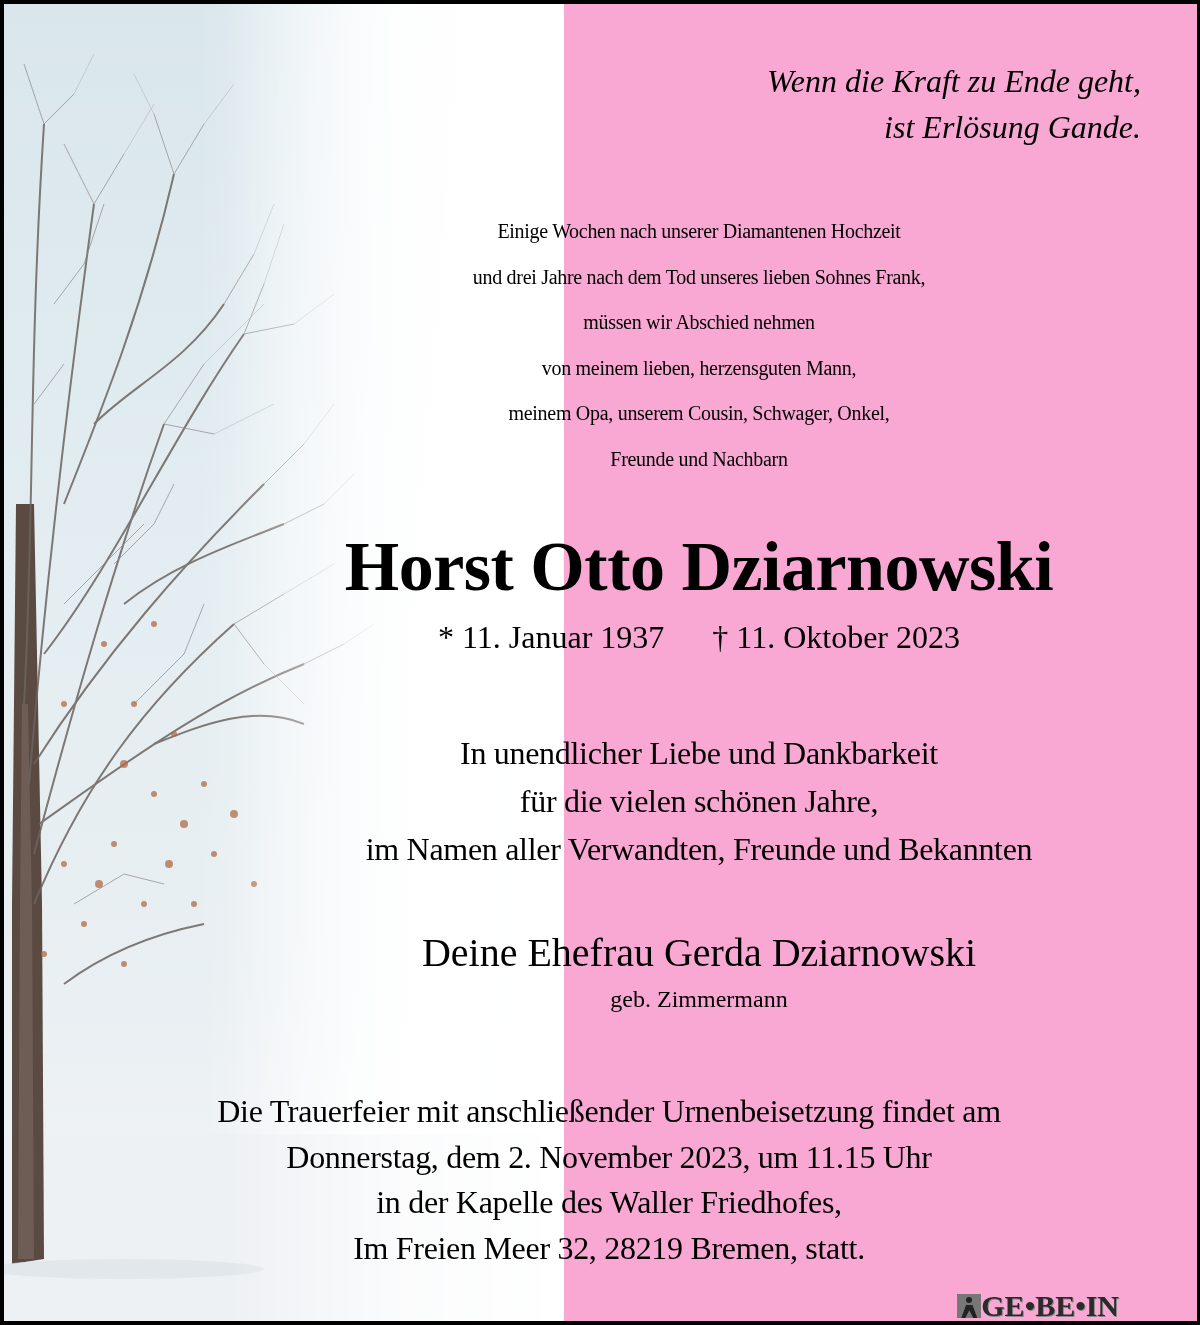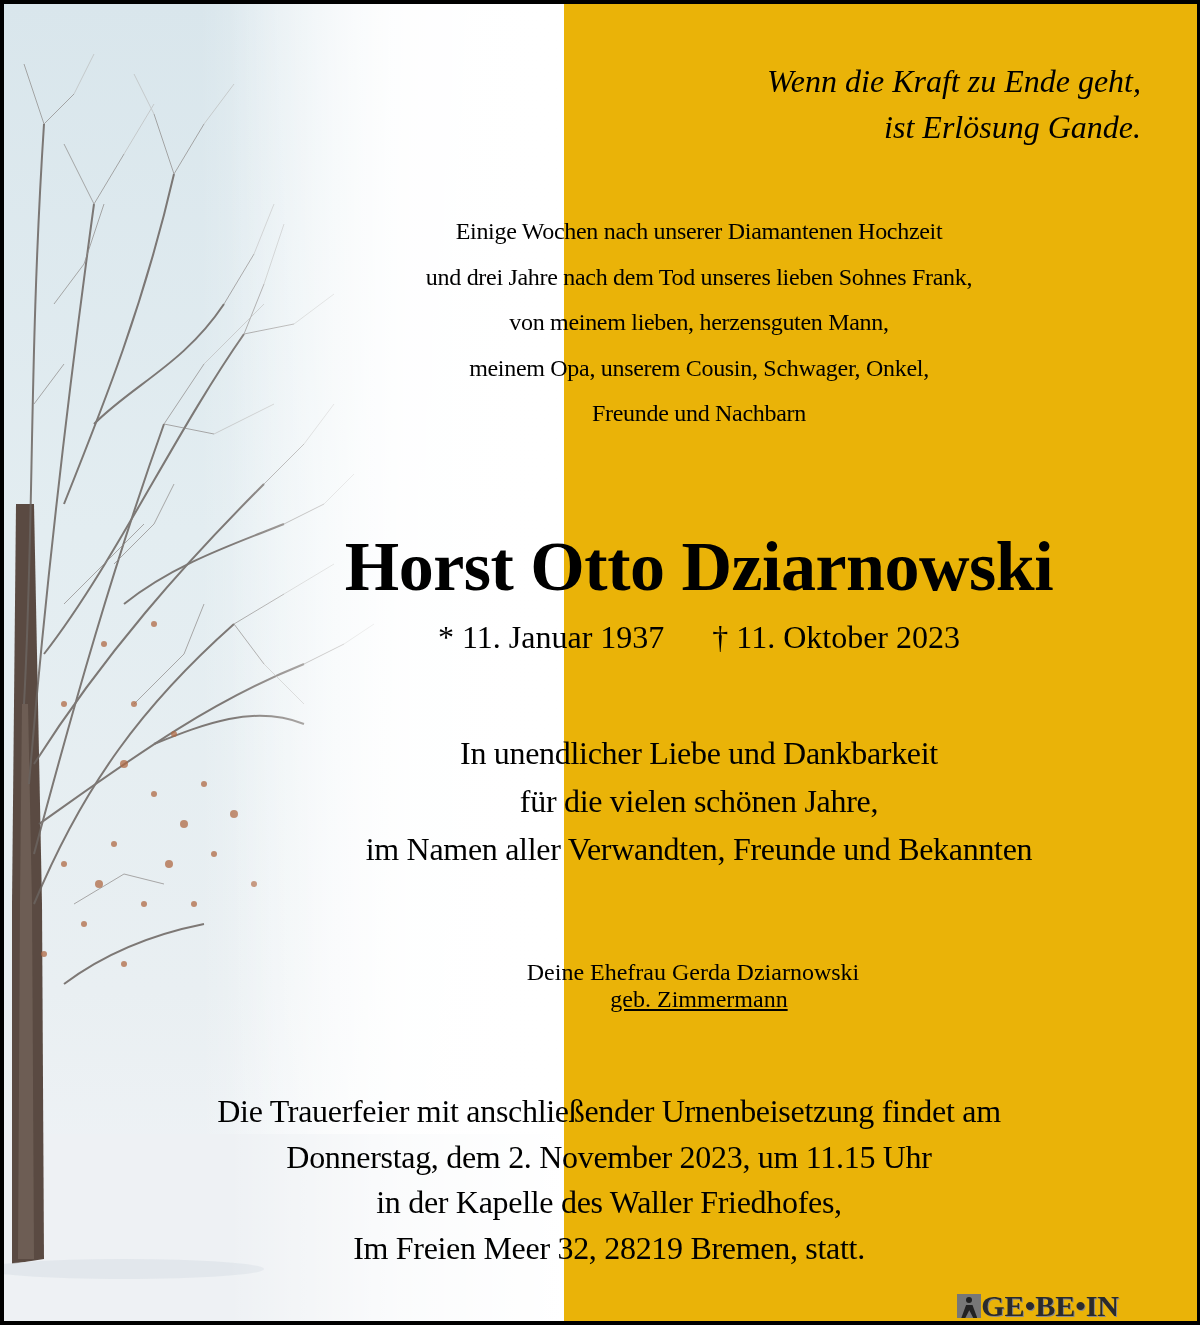--- a/index.html
+++ b/index.html
@@ -1,46 +1,46 @@
 <!DOCTYPE html>
 <html><head>
   <meta charset="utf-8">
   <style>
     html, body { margin: 0; padding: 0; background: #ffffff; }
     body { width: 1200px; height: 1325px; position: relative; overflow: hidden; }
     .ad {
       position: absolute; left: 0; top: 0; width: 1200px; height: 1325px;
       box-sizing: border-box; border: 4px solid #000; border-right-width: 3px;
-      background: #eab308; overflow: hidden;
+      background: #f9a8d4; overflow: hidden;
       font-family: "Liberation Serif", "DejaVu Serif", serif; color: #000;
     }
     .photo {
       position: absolute; left: 0; top: 0; width: 560px; height: 100%;
       background:
         linear-gradient(to right, rgba(255,255,255,0) 0%, rgba(255,255,255,0) 35%, rgba(255,255,255,0.85) 72%, #fff 100%),
         linear-gradient(to bottom, #d9e6ec 0%, #e3edf1 40%, #e9eff2 75%, #eef2f5 88%, #f3f5f7 100%);
     }
     .photo svg { position: absolute; left: 0; top: 0; }
     .fade {
       position: absolute; left: 0; top: 0; width: 560px; height: 100%;
       background: linear-gradient(to right, rgba(255,255,255,0) 0%, rgba(255,255,255,0) 40%, rgba(255,255,255,0.75) 70%, #fff 100%);
     }
     .text { position: absolute; left: 0; top: 0; width: 100%; height: 100%; }
     .motto {
       position: absolute; right: 56px; top: 54px; text-align: right;
       font-style: italic; font-size: 32px; line-height: 46px;
     }
     .block { position: absolute; text-align: center; }
-    .intro { left: 250px; width: 890px; top: 205px; font-size: 24px; line-height: 45.5px; letter-spacing: -0.3px; }
+    .intro { left: 250px; width: 890px; top: 205px; font-size: 20px; line-height: 45.5px; letter-spacing: -0.3px; }
     .name { left: 250px; width: 890px; top: 520px; font-size: 70px; line-height: 86px; letter-spacing: -0.5px; font-weight: bold; }
     .dates { left: 250px; width: 890px; top: 610px; font-size: 32px; line-height: 46px; }
     .dates .sep { display: inline-block; width: 48px; }
     .thanks { left: 250px; width: 890px; top: 725px; font-size: 32px; line-height: 48px; letter-spacing: -0.3px; }
-    .spouse { left: 244px; width: 890px; top: 925px; font-size: 24px; line-height: 48px; margin-top: 19px; }
-    .maiden { left: 250px; width: 890px; top: 978px; font-size: 24px; line-height: 34px; text-decoration: underline; }
+    .spouse { left: 250px; width: 890px; top: 925px; font-size: 40px; line-height: 48px; }
+    .maiden { left: 250px; width: 890px; top: 978px; font-size: 24px; line-height: 34px; }
     .ceremony { left: 70px; width: 1070px; top: 1085px; font-size: 32px; line-height: 45.5px; letter-spacing: -0.3px; font-family: Liberation Serif, serif; }
     .logo {
       position: absolute; right: 78px; bottom: 0px; height: 34px;
       display: flex; align-items: flex-end; 
       font-family: "Liberation Serif", serif; font-weight: bold; font-size: 30px; line-height: 30px;
       color: #2b2b2b; text-shadow: 1px 1px 0 #888;
     }
     .logo .mark { width: 24px; height: 24px; background: #777; position: relative; margin-bottom: 3px; }
     .logo .mark::before { content: ""; position: absolute; left: 9px; top: 3px; width: 6px; height: 6px; border-radius: 50%; background: #222; }
     .logo .mark::after { content: ""; position: absolute; left: 4px; top: 11px; width: 16px; height: 13px; background: #222;
@@ -117,20 +117,21 @@
 
   <div class="text">
     <div class="motto">
       <div>Wenn die Kraft zu Ende geht,</div>
       <div>ist Erlösung Gande.</div>
     </div>
 
     <div class="block intro">
       <div>Einige Wochen nach unserer Diamantenen Hochzeit</div>
       <div>und drei Jahre nach dem Tod unseres lieben Sohnes Frank,</div>
+      <div>müssen wir Abschied nehmen</div>
       <div>von meinem lieben, herzensguten Mann,</div>
       <div>meinem Opa, unserem Cousin, Schwager, Onkel,</div>
       <div>Freunde und Nachbarn</div>
     </div>
 
     <div class="block name">Horst Otto Dziarnowski</div>
 
     <div class="block dates">
       <span>* 11. Januar 1937</span><span class="sep"></span><span>† 11. Oktober 2023</span>
     </div>

